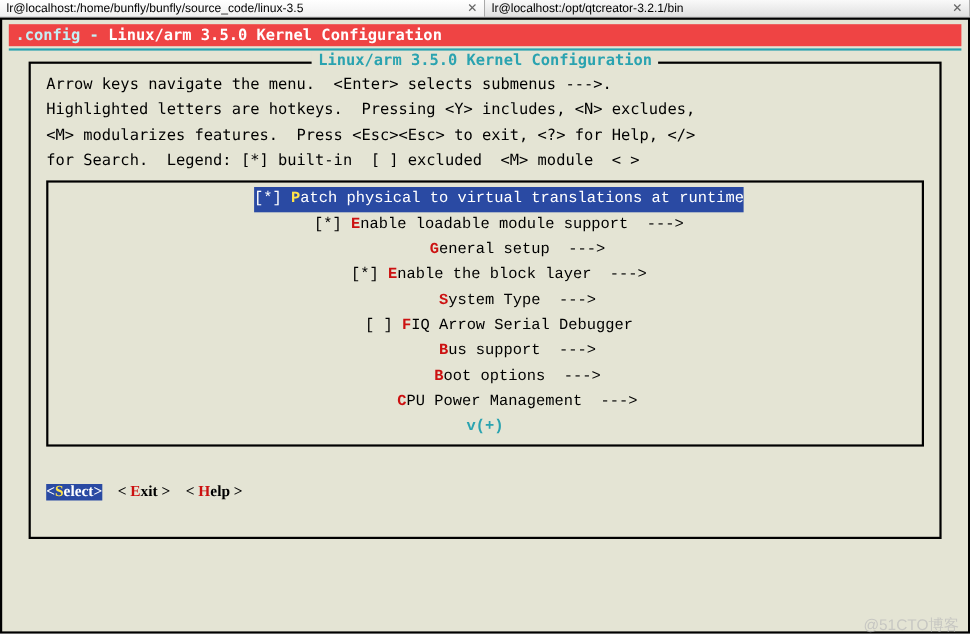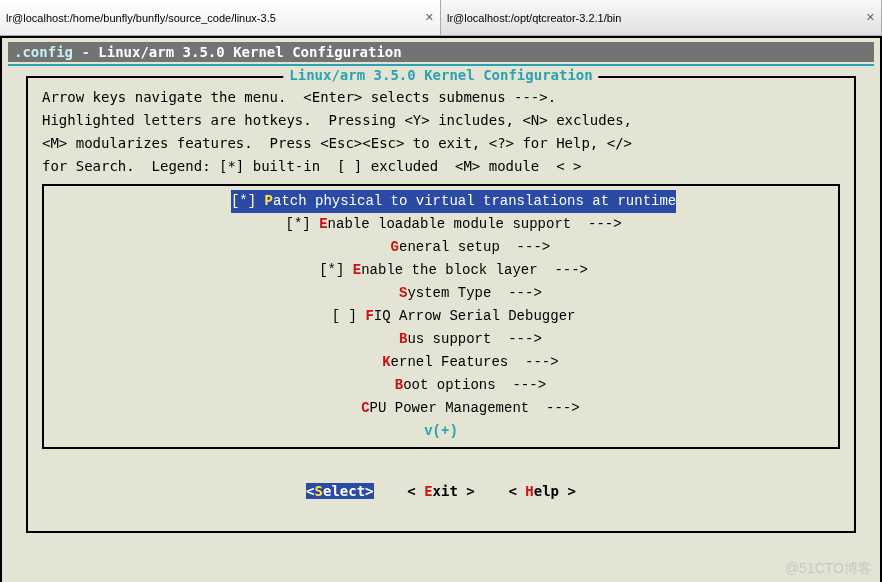--- a/index.html
+++ b/index.html
@@ -7,21 +7,21 @@
     font-family: "DejaVu Sans Mono", "Courier New", monospace;
     font-size: 14px;
     background: #fff;
     width: 882px;
     height: 582px;
     overflow: hidden;
     position: relative;
   }
   .tabbar {
     display: flex;
-    height: 36px;
+    height: 16px;
     background: #e8e8e8;
     border-bottom: 1px solid #aaa;
     font-family: sans-serif;
     font-size: 11px;
   }
   .tab {
     flex: 1;
     display: flex;
     align-items: center;
     padding: 0 6px;
@@ -45,21 +45,21 @@
     padding: 2px;
   }
   .term {
     background: #e4e4d4;
     width: 878px;
     height: 556px;
     position: relative;
     padding: 4px 6px;
   }
   .titlebar {
-    background: #737373;
+    background: #ef4444;
     color: #fff;
     font-weight: bold;
     padding: 2px 6px;
   }
   .titlebar .dim { color: #c5eff4; }
   .hr {
     border-top: 2px solid #2aa3b0;
     margin: 2px 0 10px 0;
   }
   .box {
@@ -94,24 +94,24 @@
     white-space: pre;
     line-height: 23px;
     font-family: Liberation Mono, monospace;
     text-align: center;
   }
   .hot { color: #c11; font-weight: bold; }
   .sel-row { background: #2a4aa3; color: #fff; display: inline-block; }
   .sel-row .hot { color: #ffe34a; }
   .scroll-tip { color: #2aa3b0; font-weight: bold; }
   .buttons {
-    text-align: center;
     margin-top: 18px;
     font-weight: bold;
     white-space: pre;
+    font-family: Liberation Serif, serif;
   }
   .btn-sel {
     background: #2a4aa3;
     color: #fff;
   }
   .btn-sel .hot { color: #ffe34a; }
   .shadow {
     position: absolute;
     background: #000;
     z-index: -1;
@@ -157,21 +157,20 @@
 for Search.  Legend: [*] built-in  [ ] excluded  &lt;M&gt; module  &lt; &gt;</div>
 
       <div class="inner" id="menu">
           <div class="menuline">   <span class="sel-row"><span>[*] </span><span class="hot">P</span><span>atch physical to virtual translations at runtime</span></span></div>
           <div class="menuline">   <span><span>[*] </span><span class="hot">E</span><span>nable loadable module support  ---&gt;</span></span></div>
           <div class="menuline">   <span><span>    </span><span class="hot">G</span><span>eneral setup  ---&gt;</span></span></div>
           <div class="menuline">   <span><span>[*] </span><span class="hot">E</span><span>nable the block layer  ---&gt;</span></span></div>
           <div class="menuline">   <span><span>    </span><span class="hot">S</span><span>ystem Type  ---&gt;</span></span></div>
           <div class="menuline">   <span><span>[ ] </span><span class="hot">F</span><span>IQ Arrow Serial Debugger</span></span></div>
           <div class="menuline">   <span><span>    </span><span class="hot">B</span><span>us support  ---&gt;</span></span></div>
-          <div class="menuline">   <span><span>    </span><span class="hot">K</span><span>ernel Features  ---&gt;</span></span></div>
           <div class="menuline">   <span><span>    </span><span class="hot">B</span><span>oot options  ---&gt;</span></span></div>
           <div class="menuline">   <span><span>    </span><span class="hot">C</span><span>PU Power Management  ---&gt;</span></span></div>
           <div class="menuline scroll-tip">v(+)</div>
         </div>
 
       <div class="buttons">
 <span class="btn-sel"><span>&lt;</span><span class="hot">S</span><span>elect&gt;</span></span>    <span><span>&lt; </span><span class="hot">E</span><span>xit &gt;</span></span>    <span><span>&lt; </span><span class="hot">H</span><span>elp &gt;</span></span>
       </div>
     </div>
 

